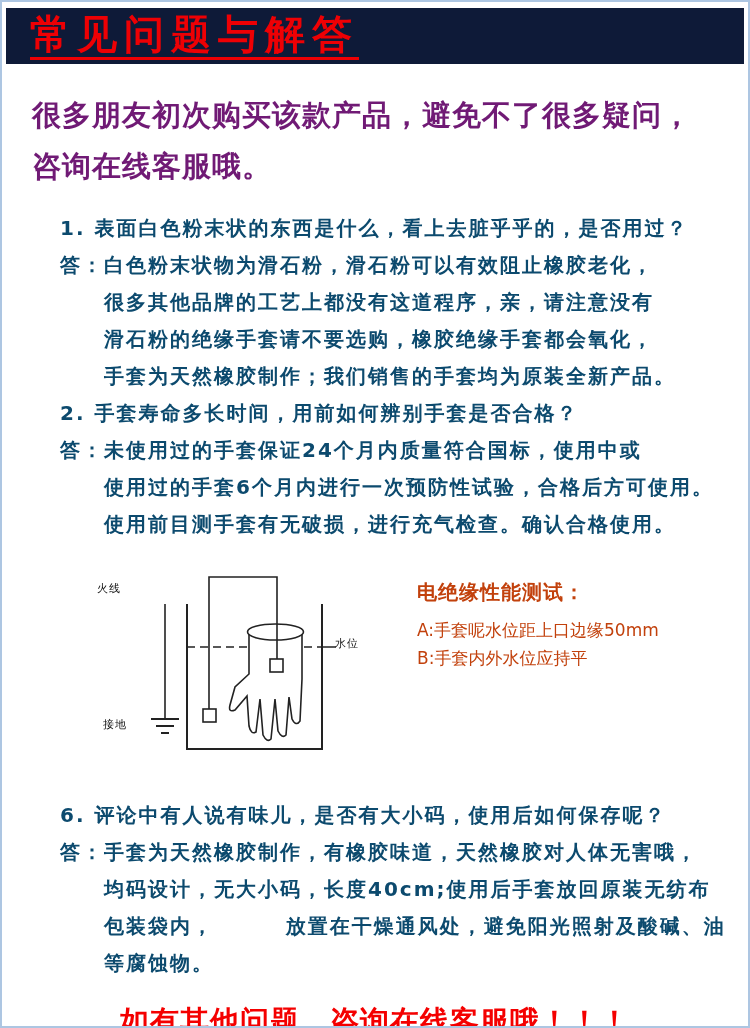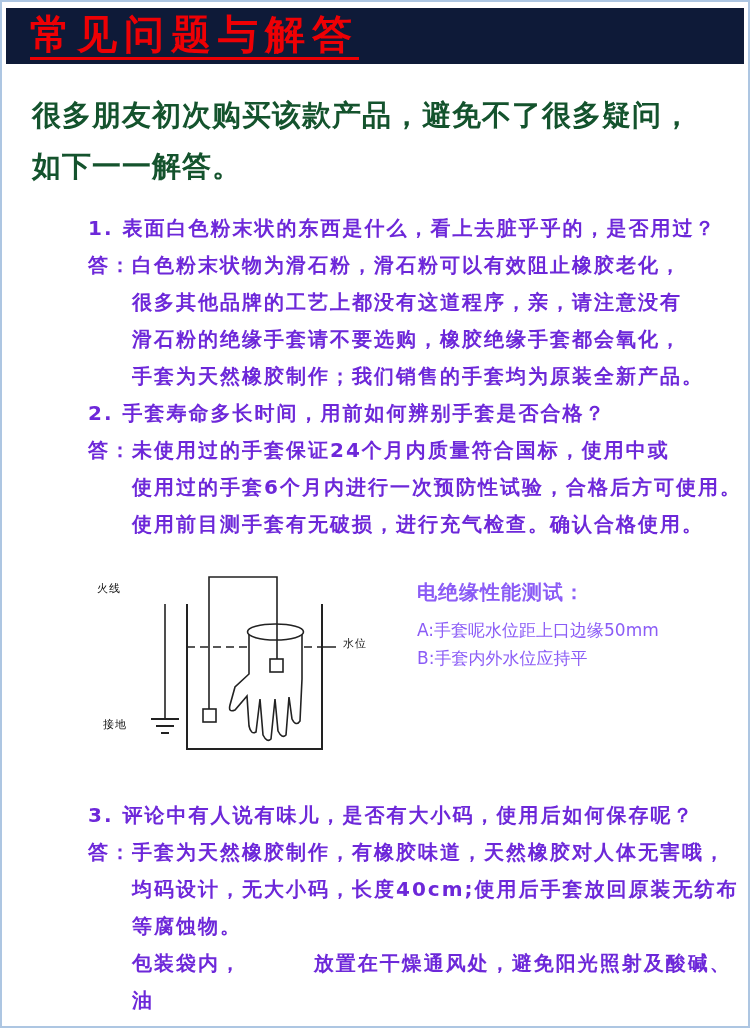--- a/index.html
+++ b/index.html
@@ -25,64 +25,64 @@
     font-size:40px; font-weight:bold;
     color:#ee0004; letter-spacing:7px;
     border-bottom:3px solid #ee0004;
     padding-bottom:2px; line-height:1.05;
     white-space:nowrap;
   }
 
   .intro {
     margin:26px 0 0 30px;
     font-size:29px; font-weight:bold;
-    color:#14532d; line-height:51px; letter-spacing:1px;
+    color:#701a75; line-height:51px; letter-spacing:1px;
   }
 
   .qa {
     font-size:20px; font-weight:bold;
-    color:#6d28d9; line-height:37px; letter-spacing:2px;margin-left:28px;
+    color:#0c4a6e; line-height:37px; letter-spacing:2px;
   }
   .qa-first { margin-top:18px; }
   .qa-last  { margin-top:16px; }
   .question { padding-left:58px; white-space:nowrap; }
   .answer   { display:flex; padding-left:58px; }
   .ans-label { flex:0 0 auto; }
   .ans-lines div { white-space:pre-wrap; }
 
   .diagram { position:relative; height:212px; margin-top:26px; }
   .figure  { position:absolute; left:85px; top:0; width:340px; height:205px; }
   .figure svg { position:absolute; left:0; top:0; }
   .lbl { position:absolute; font-size:11px; color:#111; letter-spacing:1px; }
   .lbl-live   { left:10px;  top:12px;  }
-  .lbl-water  { left:256px; top:67px;  }
+  .lbl-water  { left:248px; top:67px;  }
   .lbl-ground { left:16px;  top:148px;text-align:center; }
 
-  .test-info { position:absolute; left:415px; top:10px; color:#8b5cf6; }
+  .test-info { position:absolute; left:415px; top:10px; color:#c2410c; }
   .test-title { font-size:20px; font-weight:bold; margin-bottom:10px; letter-spacing:1px; }
   .test-item  { font-size:17px; line-height:28px; }
 
   .footer {
     margin-top:20px; text-align:center;
     font-size:29px; font-weight:bold;
     color:#f40000; letter-spacing:1px;
   }
 </style>
 </head>
 <body>
 
 <div class="page">
 
   <header class="header-bar">
     <span class="header-title">常见问题与解答</span>
   </header>
 
   <section class="intro">
     <div>很多朋友初次购买该款产品，避免不了很多疑问，</div>
-    <div>如下一一解答。</div>
+    <div>咨询在线客服哦。</div>
   </section>
 
   <section class="qa qa-first">
     <div class="question">1. 表面白色粉末状的东西是什么，看上去脏乎乎的，是否用过？</div>
     <div class="answer">
       <span class="ans-label">答：</span>
       <div class="ans-lines">
         <div>白色粉末状物为滑石粉，滑石粉可以有效阻止橡胶老化，</div>
         <div>很多其他品牌的工艺上都没有这道程序，亲，请注意没有</div>
         <div>滑石粉的绝缘手套请不要选购，橡胶绝缘手套都会氧化，</div>
@@ -130,28 +130,28 @@
       <span class="lbl lbl-ground">接地</span>
     </div>
     <div class="test-info">
       <div class="test-title">电绝缘性能测试：</div>
       <div class="test-item">A:手套呢水位距上口边缘50mm</div>
       <div class="test-item">B:手套内外水位应持平</div>
     </div>
   </section>
 
   <section class="qa qa-last">
-    <div class="question">3. 评论中有人说有味儿，是否有大小码，使用后如何保存呢？</div>
+    <div class="question">6. 评论中有人说有味儿，是否有大小码，使用后如何保存呢？</div>
     <div class="answer">
       <span class="ans-label">答：</span>
       <div class="ans-lines">
         <div>手套为天然橡胶制作，有橡胶味道，天然橡胶对人体无害哦，</div>
         <div>均码设计，无大小码，长度40cm;使用后手套放回原装无纺布</div>
+        <div>包装袋内，        放置在干燥通风处，避免阳光照射及酸碱、油</div>
         <div>等腐蚀物。</div>
-        <div>包装袋内，        放置在干燥通风处，避免阳光照射及酸碱、油</div>
       </div>
     </div>
   </section>
 
   <footer class="footer">
     <span>如有其他问题，咨询在线客服哦！！！</span>
   </footer>
 
 </div>
 

